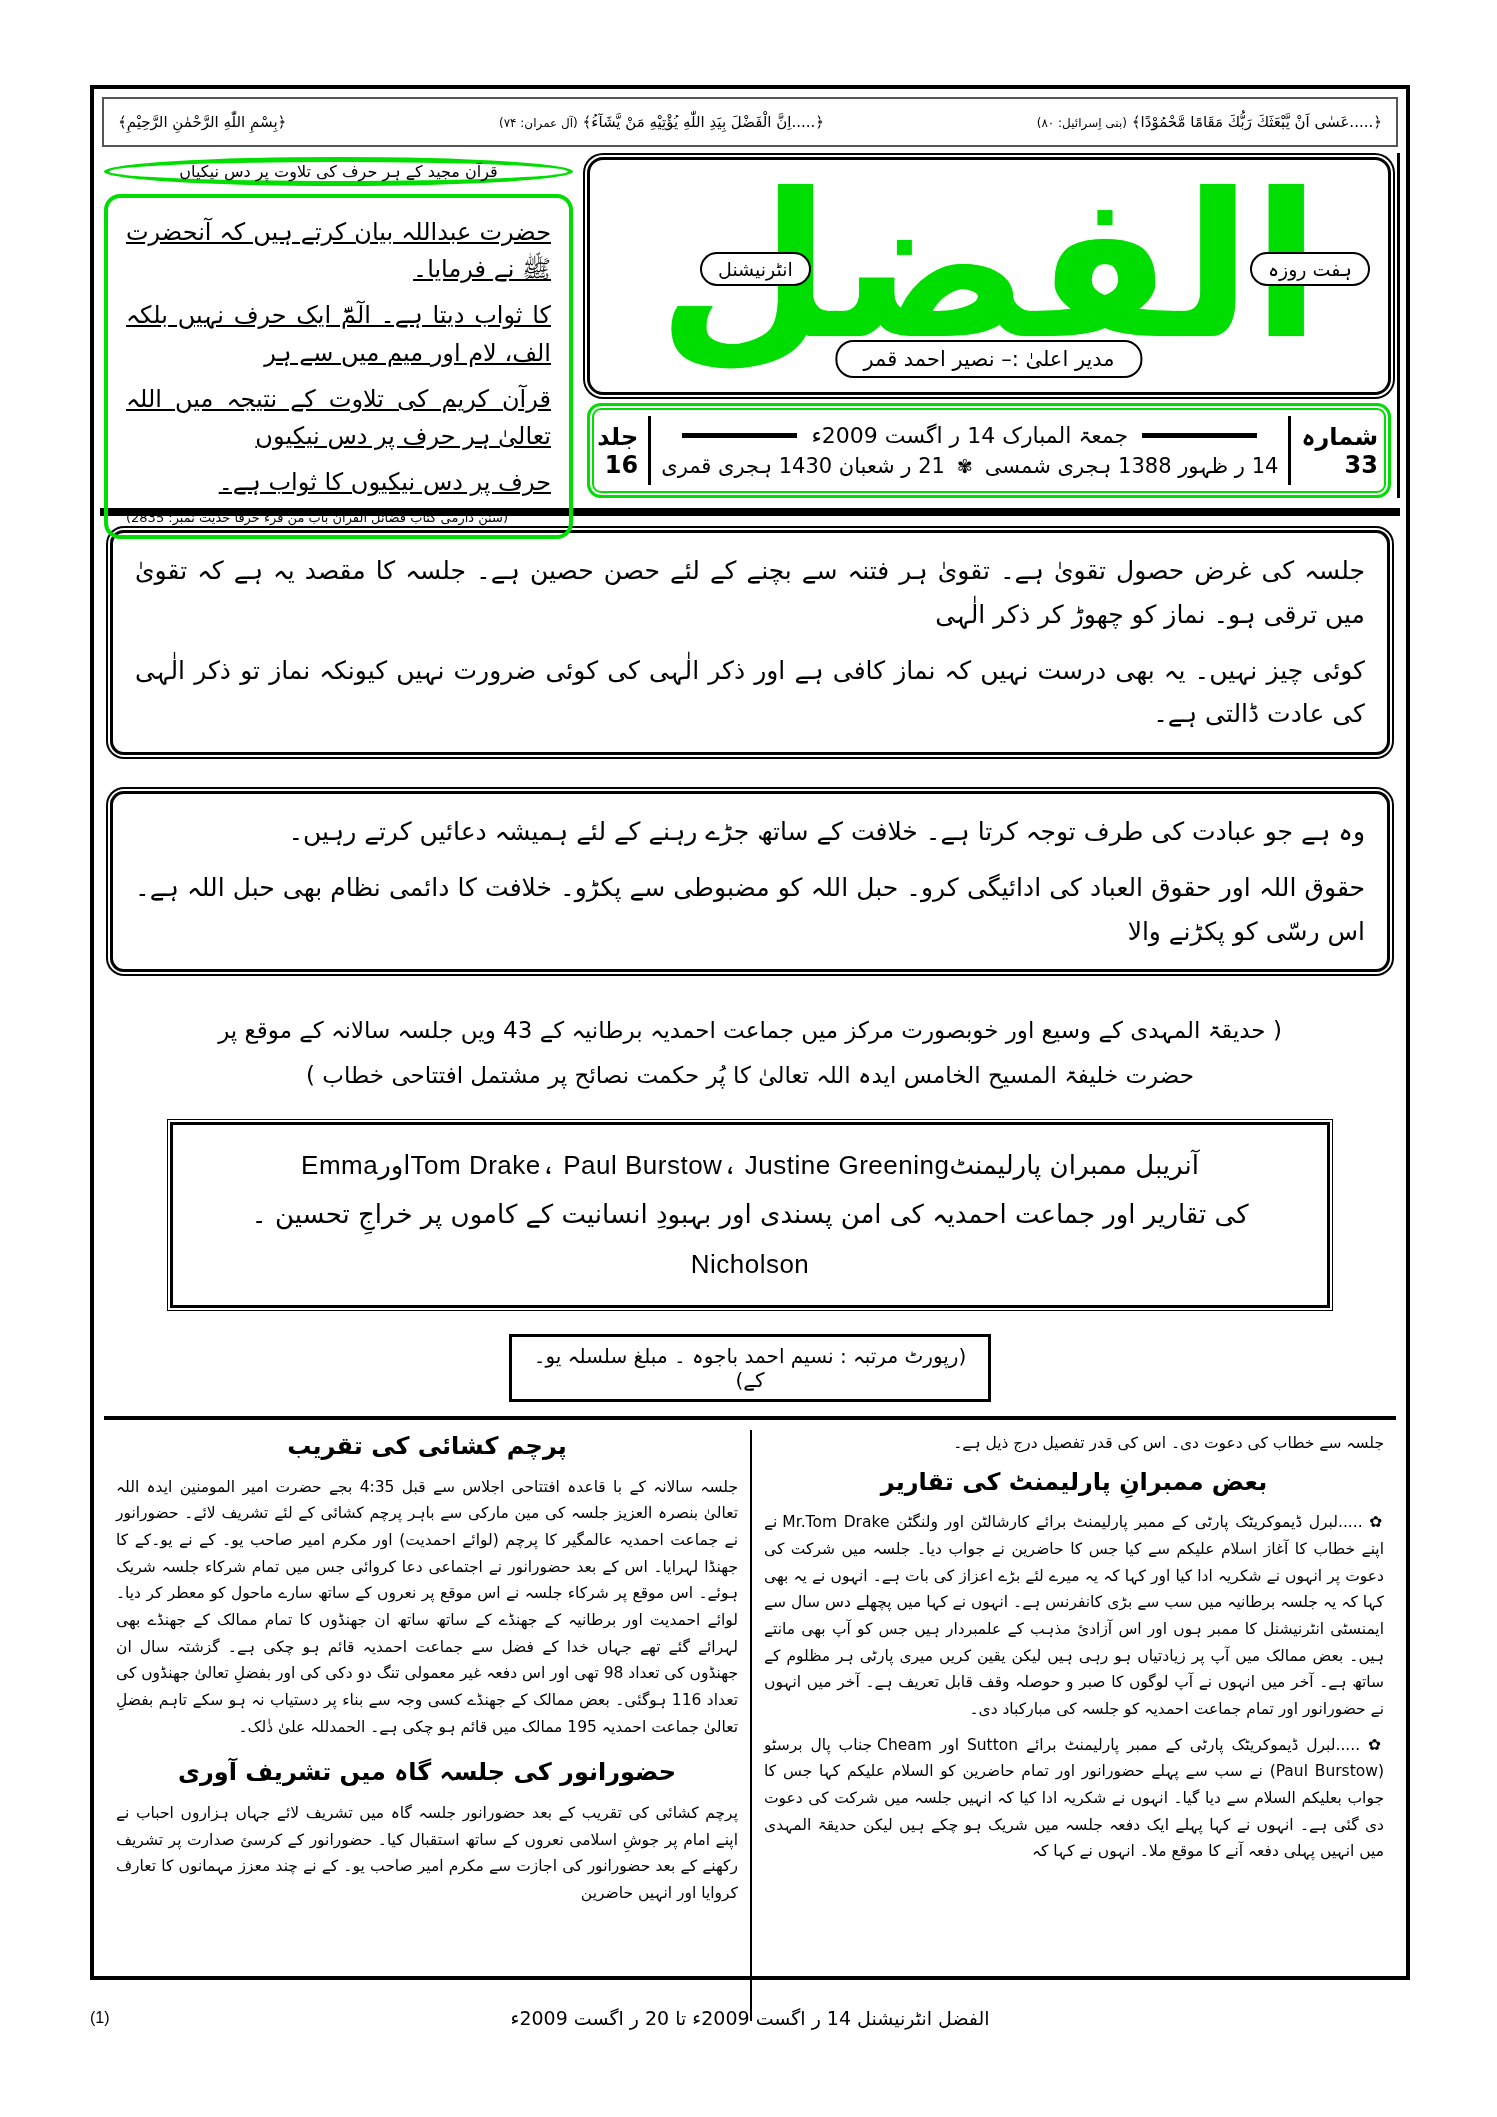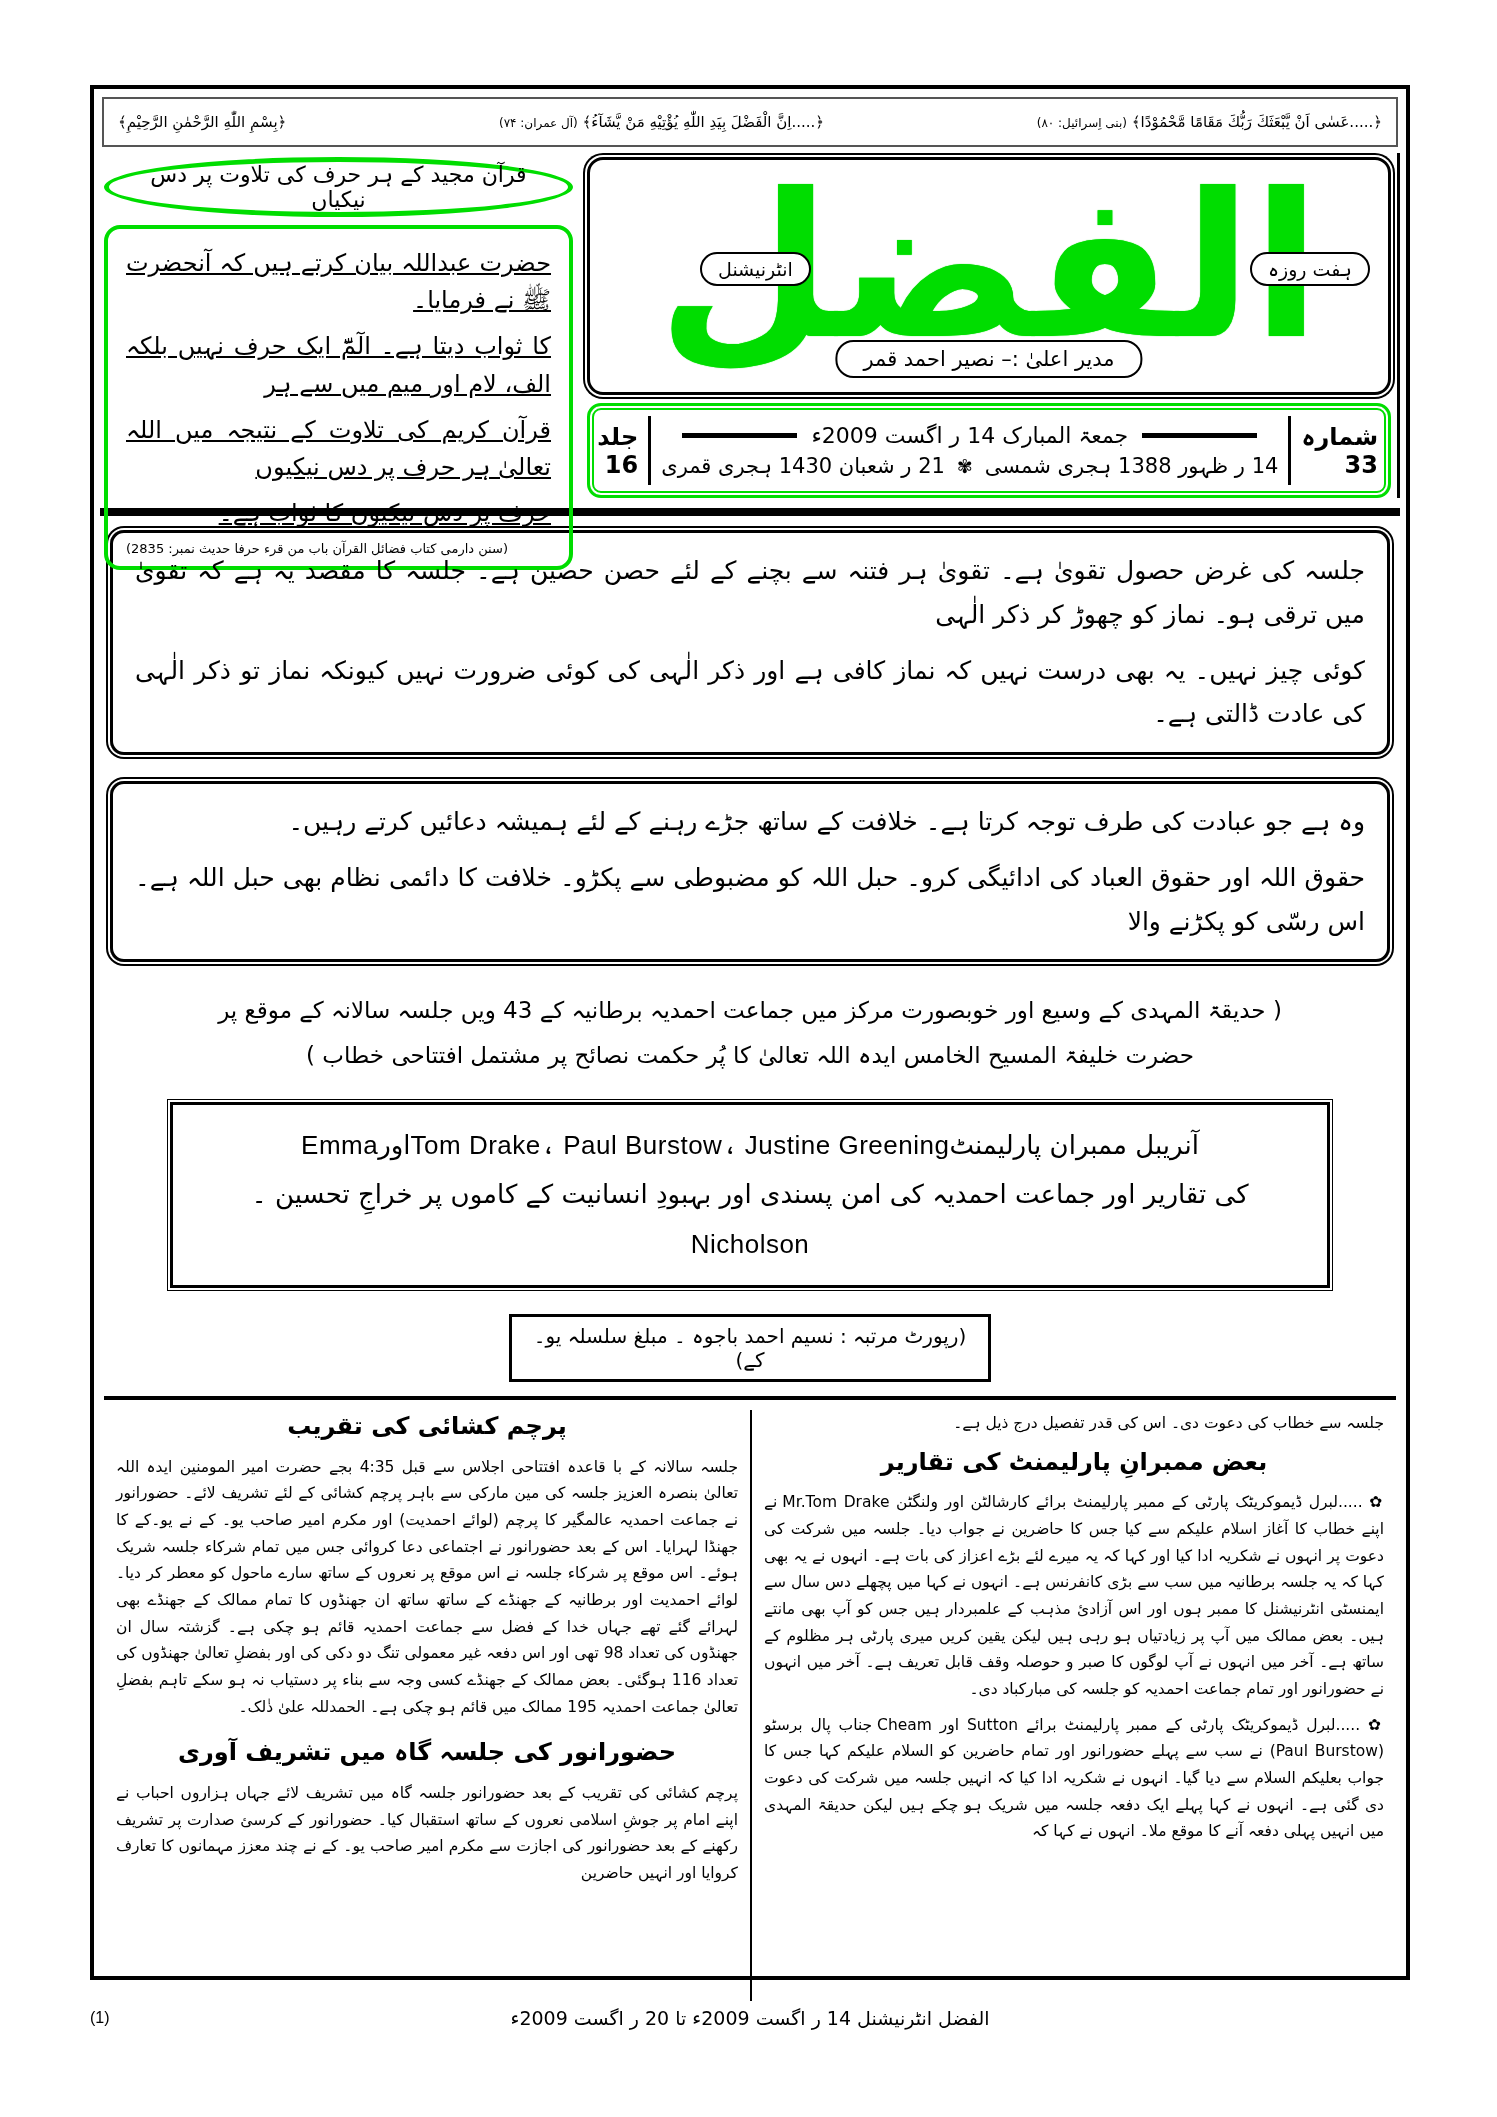--- a/index.html
+++ b/index.html
@@ -76,36 +76,36 @@
   .db-mid{flex:1;flex-direction:column;gap:6px;}
   .db-line1{display:flex;align-items:center;gap:14px;font-size:22px;white-space:nowrap;}
   .db-rule{display:inline-block;width:115px;height:5px;background:#000;}
   .db-line2{font-size:21px;white-space:nowrap;display:flex;align-items:center;gap:12px;}
   .flower{font-size:19px;}
   .db-num{width:92px;font-size:24px;font-weight:bold;}
   
   .oval{
     height:92px;border:5px solid #00dd00;border-radius:50%/50%;
     display:flex;align-items:center;justify-content:center;
-    font-size:22px;text-align:center;box-sizing:border-box;padding:0 22px;
+    font-size:16px;text-align:center;box-sizing:border-box;padding:0 22px;
   }
   .hadith{
     flex:1;border:4px solid #00dd00;border-radius:16px;box-sizing:border-box;
     padding:16px 18px 10px 18px;display:flex;flex-direction:column;
   }
   .hadith p{margin:0 0 9px 0;font-size:24px;line-height:1.55;text-align:justify;text-decoration:underline;}
   .hadith .src{margin-top:auto;font-size:13px;text-align:left;direction:rtl;}
   
   .heavy-rule{height:8px;background:#000;margin:10px 6px 0 6px;}
   
   .editorial{padding:14px 16px 0 16px;}
   .qbox{
     border:3px solid #000;border-radius:14px;
     box-shadow:0 0 0 2px #fff,0 0 0 4px #000;
-    padding:16px 22px;margin-bottom:26px;box-sizing:border-box;
+    padding:16px 22px;margin-bottom:36px;box-sizing:border-box;
   }
   .qbox p{margin:0 0 12px 0;font-size:25px;line-height:1.75;text-align:justify;}
   .qbox p:last-child{margin-bottom:0;}
   .freetext{margin:0 26px 22px 26px;font-size:25px;line-height:1.8;text-align:center;}
   .subhead{margin:0 40px 24px 40px;font-size:23px;line-height:1.95;text-align:center;}
   .mpbox{
     border:3px solid #000;box-shadow:0 0 0 2px #fff,0 0 0 3px #000;
     margin:0 60px 26px 60px;padding:16px 22px;box-sizing:border-box;
   }
   .mpline{font-size:26px;line-height:1.9;text-align:center;direction:rtl;}

